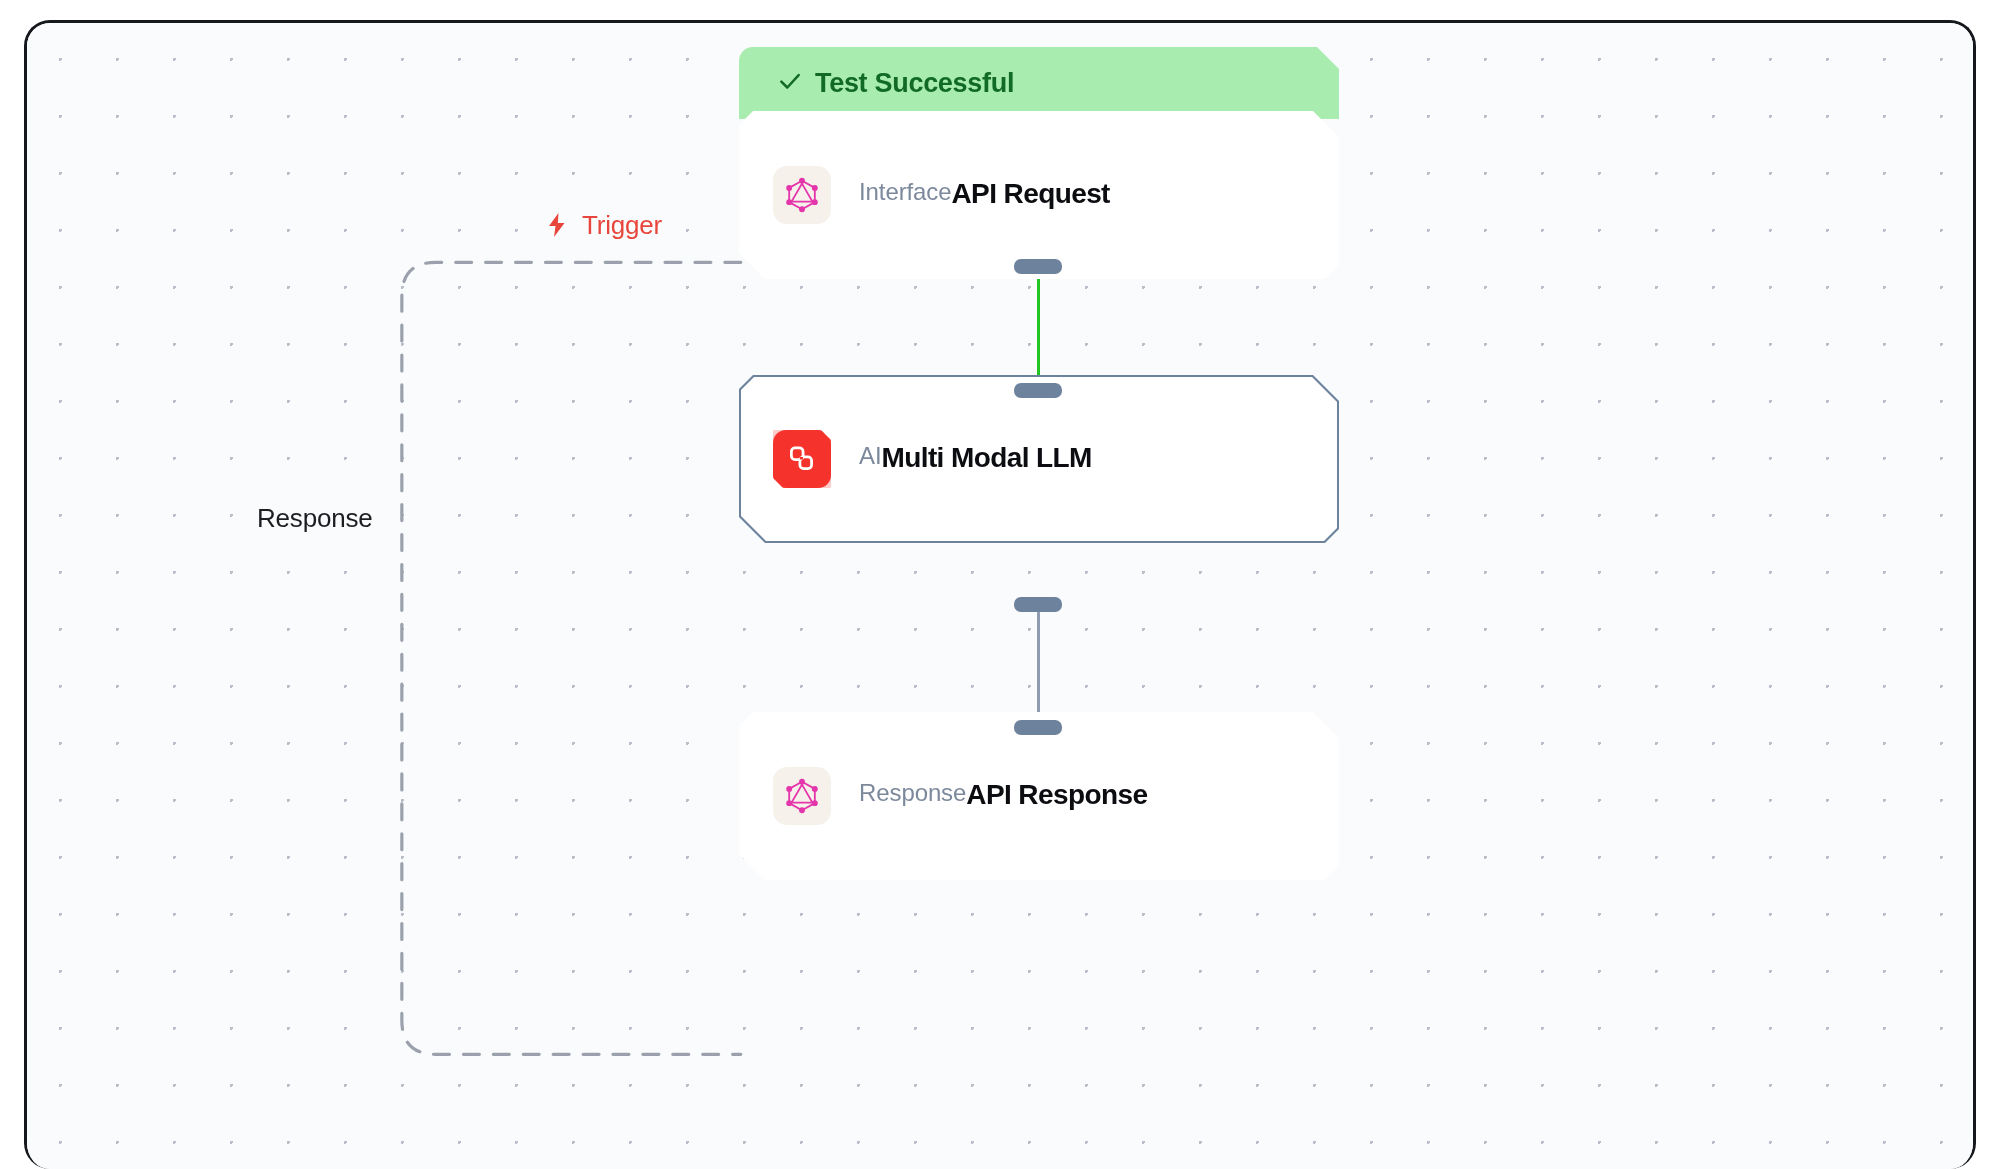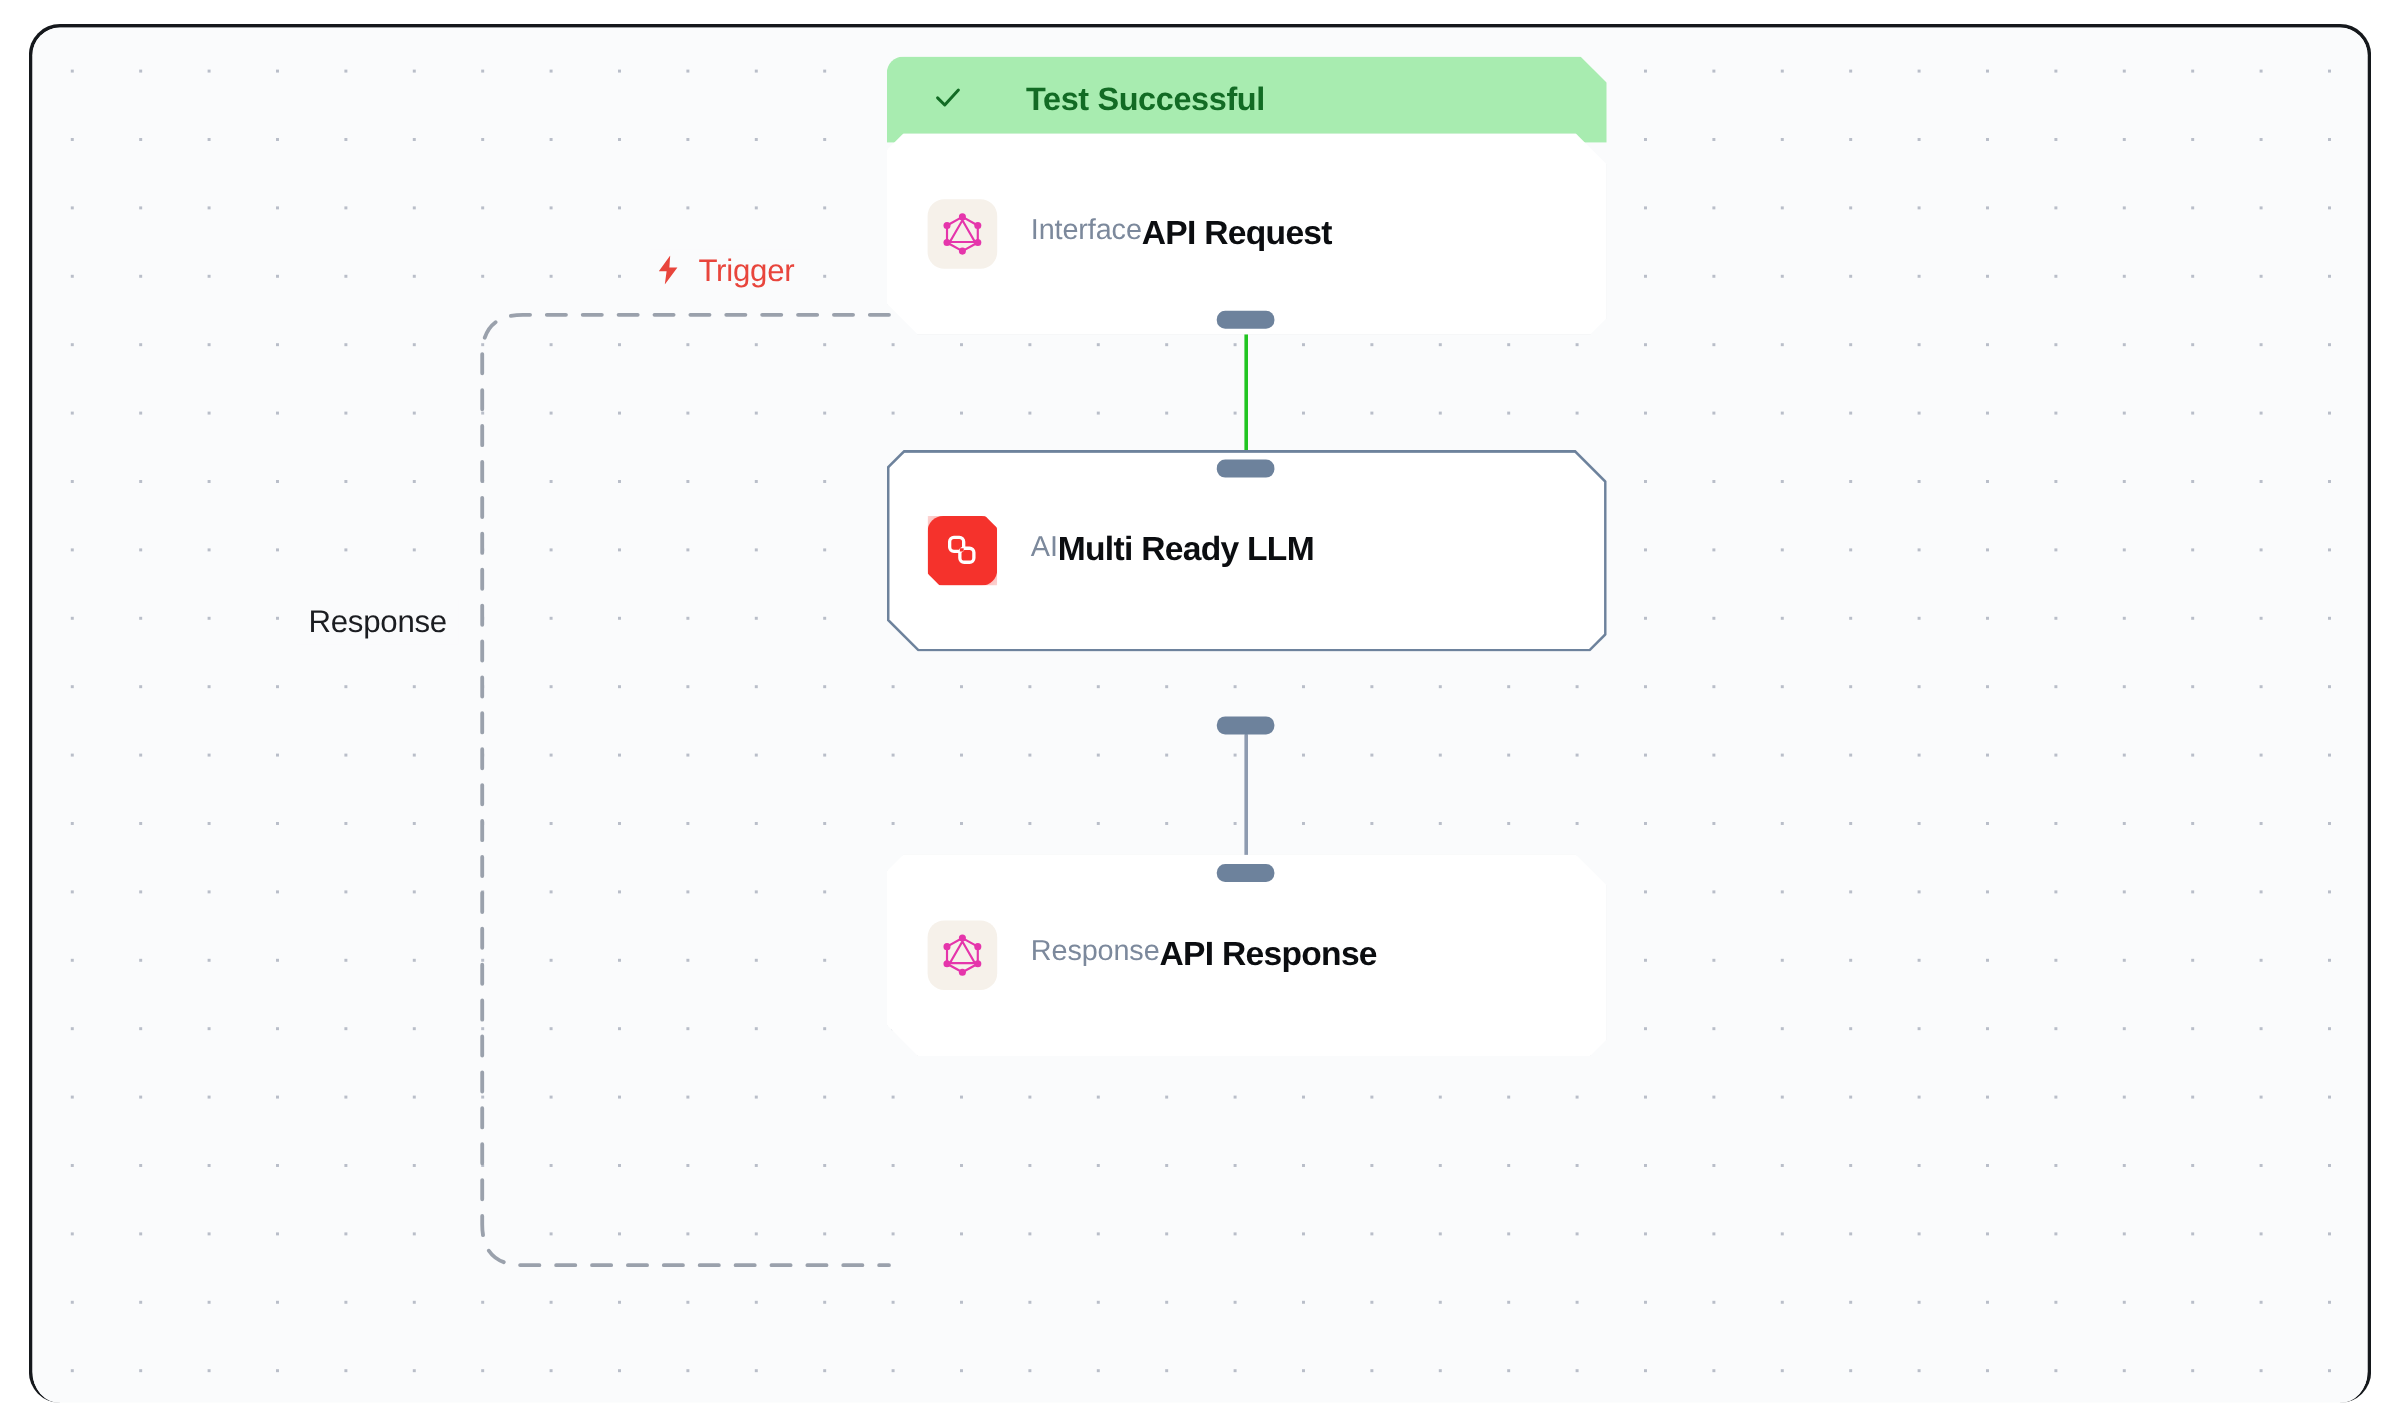--- a/index.html
+++ b/index.html
@@ -114,21 +114,20 @@
     align-items: center;
     padding-left: 38px;
     box-sizing: border-box;
     font-size: 27px;
     font-weight: 700;
     letter-spacing: -0.3px;
     border-top-left-radius: 14px;
     border-top-right-radius: 14px;
     
     clip-path: polygon(0 0, calc(100% - 22px) 0, 100% 22px, 100% 100%, 0 100%);
-    gap: 40px;
   }
   .node-header .hicon {
     font-size: 26px;
     margin-right: 12px;
     display: inline-block;
     line-height: 1;
   }
 
   
   .hdr-success { background: #a8ecb0; color: #126b24; }
@@ -311,21 +310,21 @@
               <svg width="34" height="34" viewBox="0 0 32 32" aria-hidden="true">
                 <g fill="none" stroke="#ffffff" stroke-width="2.6" stroke-linejoin="round">
                   <rect x="6" y="5.5" width="11" height="11" rx="3.4"></rect>
                   <rect x="14" y="14" width="11" height="11" rx="3.4"></rect>
                 </g>
                 <path d="M14 14 H17 V16.5 H14 Z" fill="#f5322c"></path>
               </svg>
             </span>
             <span class="node-text">
               <span class="node-kicker">AI</span>
-              <span class="node-title">Multi Ready LLM</span>
+              <span class="node-title">Multi Modal LLM</span>
             </span>
           </div>
         </div>
       </div>
 
       <div class="node" style="left:712px; top:697px;">
         <div class="node-card plain">
           <div class="card-inner">
             <span class="icon-tile graphql">
               <svg width="38" height="38" viewBox="0 0 40 40" aria-hidden="true">

